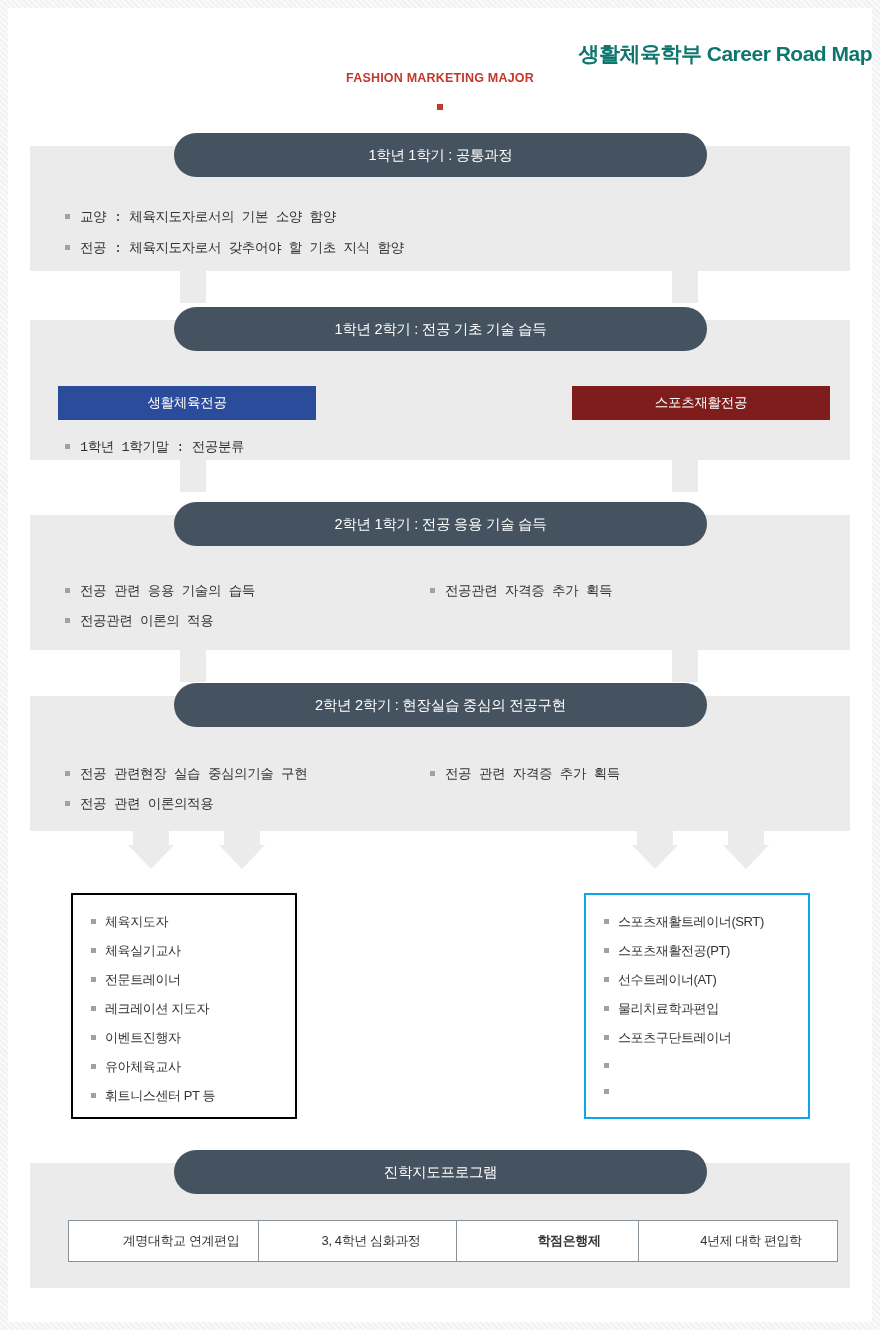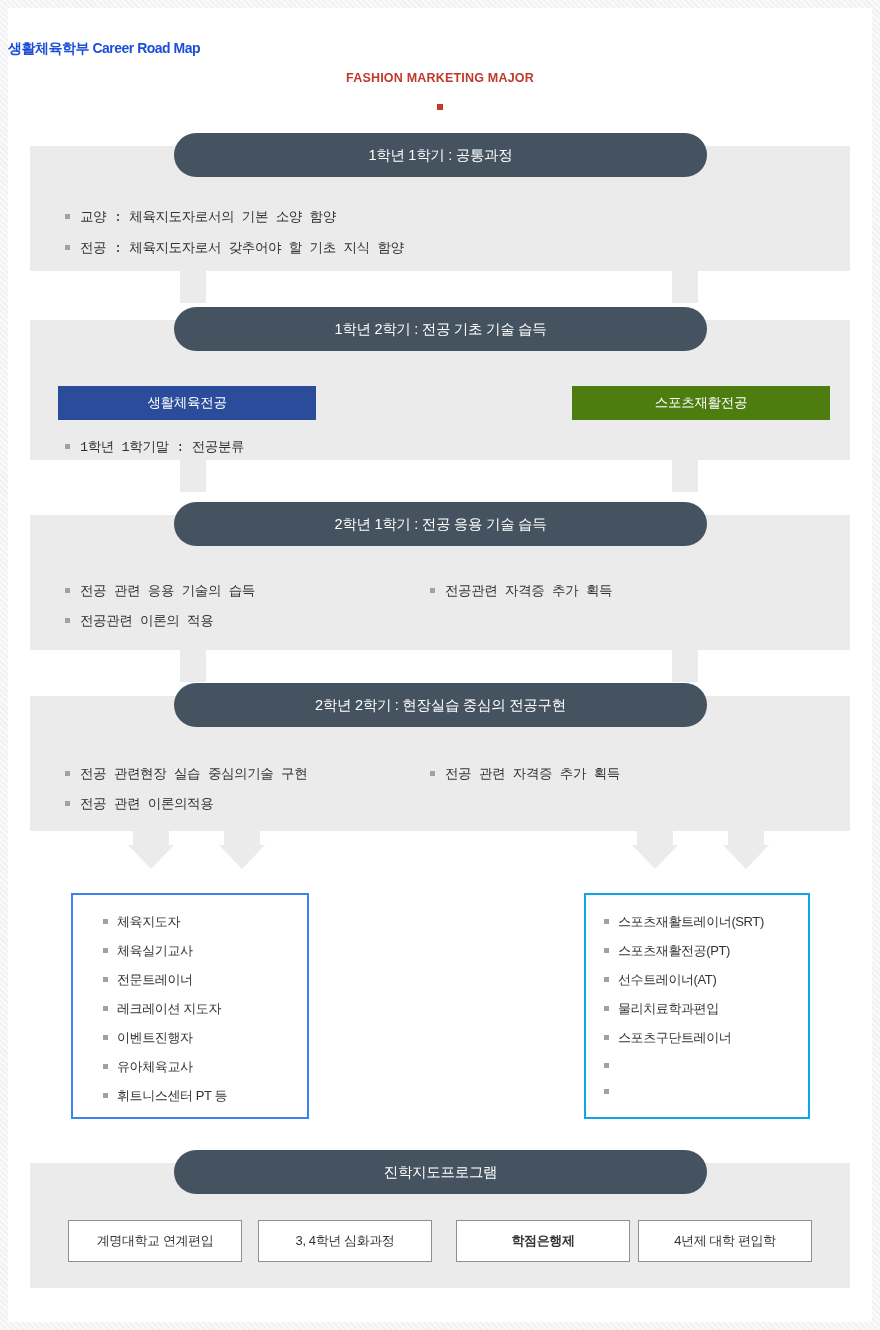--- a/index.html
+++ b/index.html
@@ -29,24 +29,24 @@
     width: 864px;
     height: 1314px;
     background: #ffffff;
   }
 
   
   .title {
     position: absolute;
     left: 0; top: 32px;
     width: 864px;
-    text-align: left;
-    font-size: 14px;
+    text-align: right;
+    font-size: 21px;
     font-weight: bold;
-    color: #1d4ed8;
+    color: #0f766e;
     letter-spacing: -0.5px;
   }
   .subtitle {
     position: absolute;
     left: 0; top: 63px;
     width: 864px;
     text-align: center;
     font-size: 12.5px;
     font-weight: bold;
     color: #c0392b;
@@ -108,28 +108,28 @@
   .tag {
     position: absolute;
     height: 34px;
     line-height: 34px;
     text-align: center;
     color: #fff;
     font-size: 13.5px;
     letter-spacing: -0.3px;
   }
   .tag-blue { background: #2b4b9b; }
-  .tag-orange { background: #4d7c0f; }
+  .tag-orange { background: #7f1d1d; }
 
   
   .outcome {
     position: absolute;
     background: #ffffff;
   }
-  .outcome.blue { border: 2px solid #3b82f6; padding-left: 12px; }
+  .outcome.blue { border: 2px solid #000000; }
   .outcome.orange { border: 2px solid #0ea5e9; }
   .outcome li {
     list-style: none;
     font-size: 13px;
     color: #333;
     margin: 0 0 11px 0;
     letter-spacing: -0.4px;
     white-space: nowrap;
   }
   .outcome ul {
@@ -148,20 +148,21 @@
   .prog {
     position: absolute;
     height: 40px;
     line-height: 40px;
     text-align: center;
     background: #ffffff;
     border: 1px solid #8a9299;
     font-size: 13px;
     color: #333;
     letter-spacing: -0.4px;
+    padding-left: 26px;
   }
 </style>
 </head>
 <body>
 
 <div class="page">
 <div class="inner">
 
   <div class="title">생활체육학부 Career Road Map</div>
   <div class="subtitle">FASHION MARKETING MAJOR</div>

